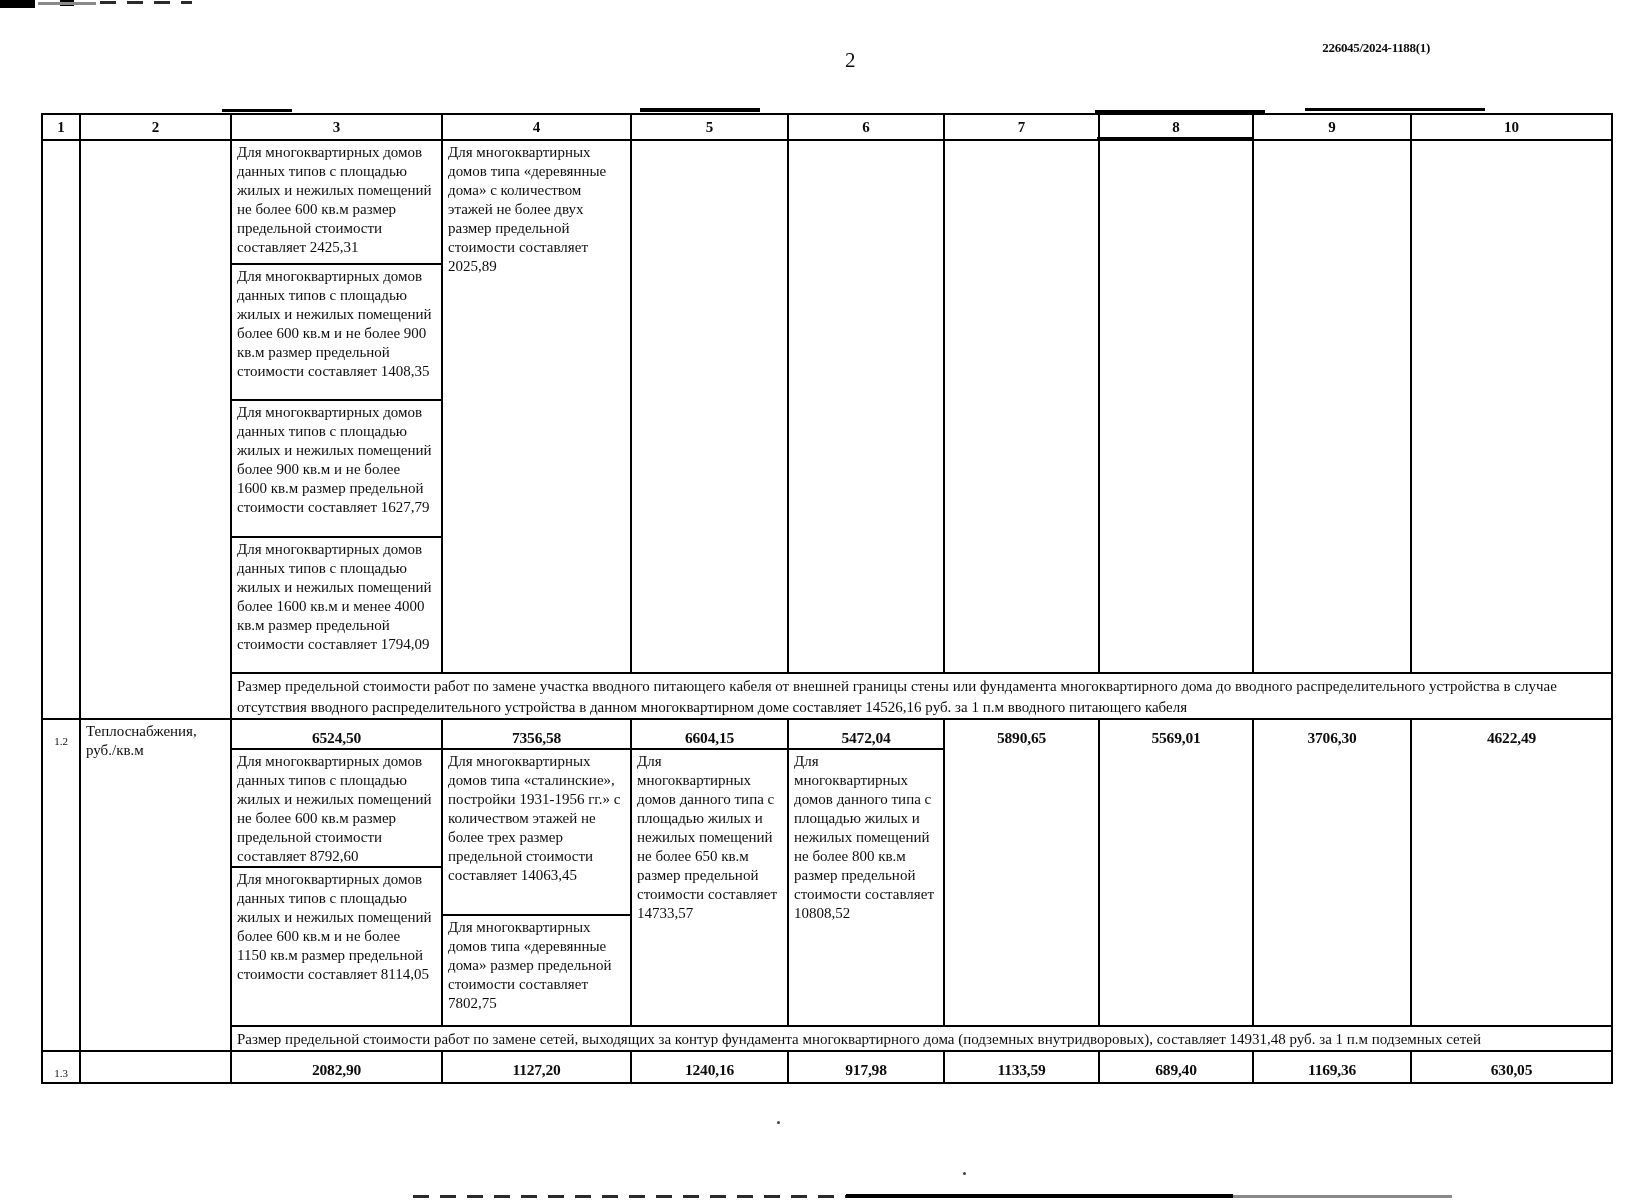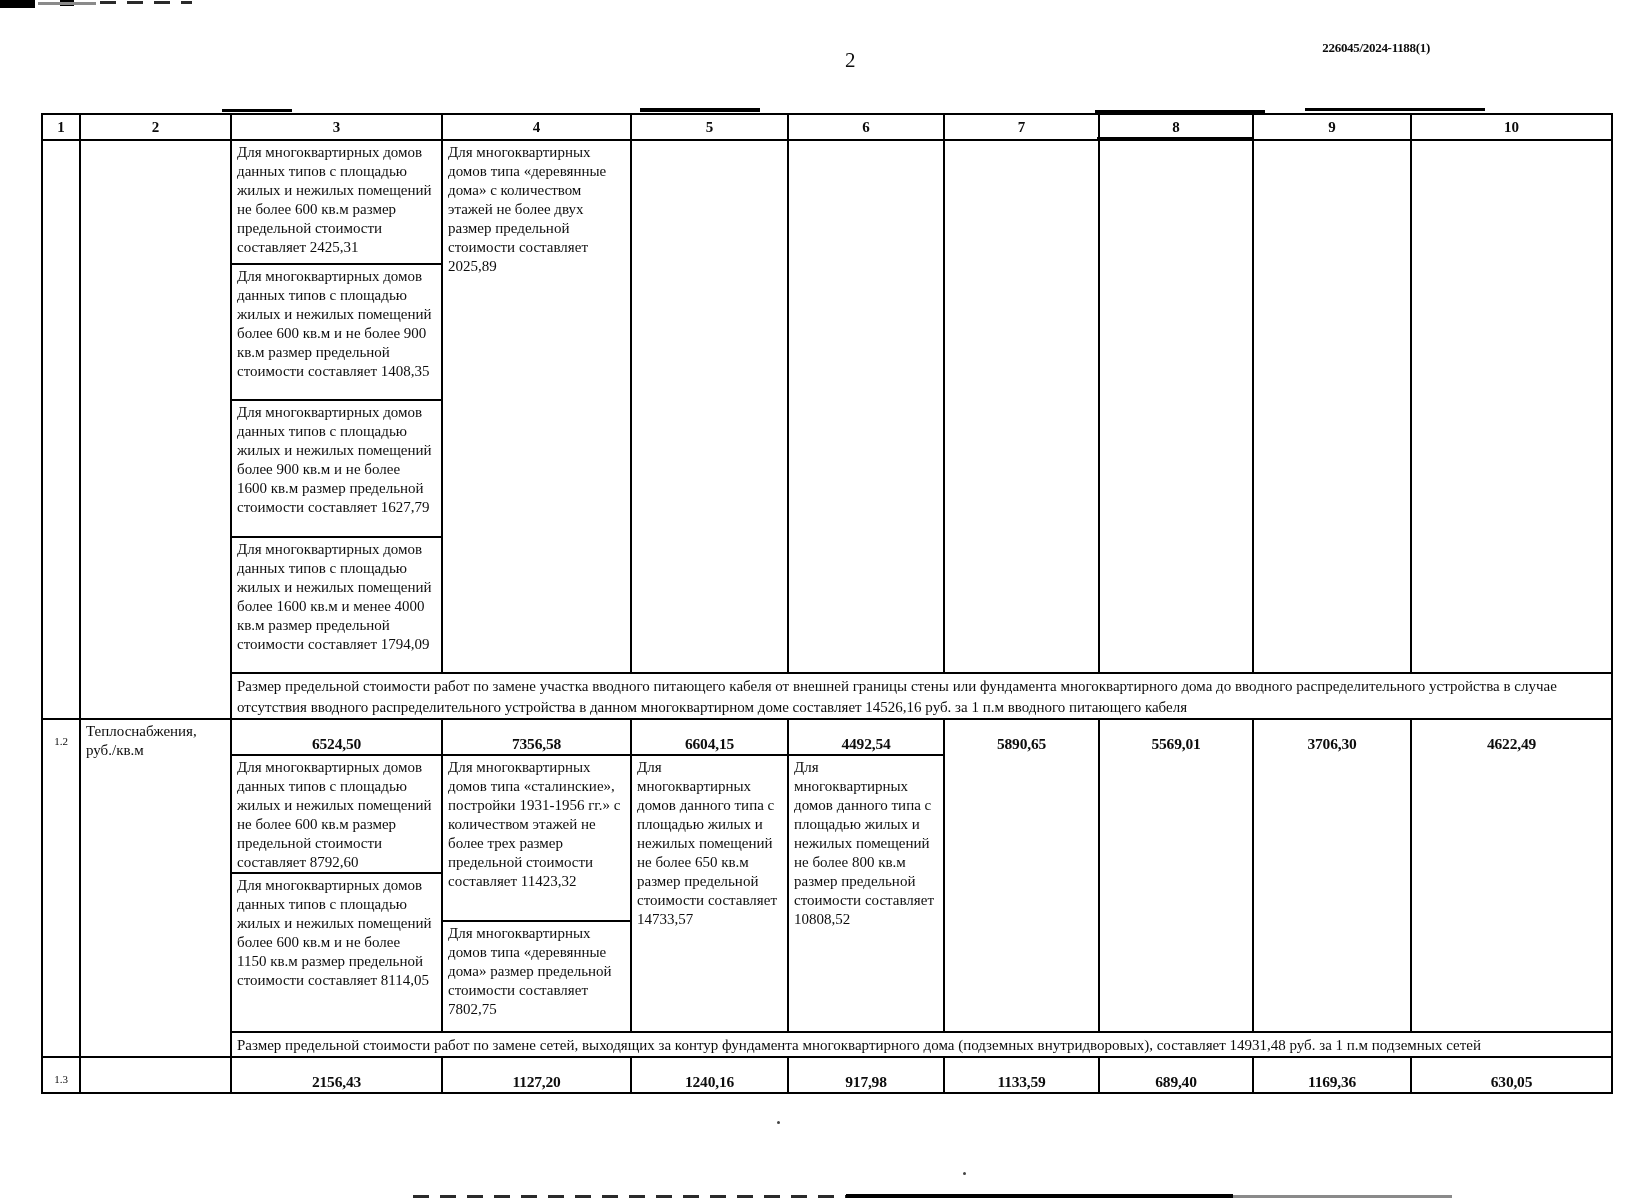--- a/index.html
+++ b/index.html
@@ -41,21 +41,21 @@
     text-align:left;
   }
   .fnote{
     font-size:15px;line-height:21px;
     padding:2px 3px 0 5px;
     text-align:left;
   }
   .val{
     font-weight:bold;font-size:15.5px;
     text-align:center;
-    padding-top:15px;
+    padding-top:9px;
     letter-spacing:-0.2px;
   }
   .numlbl{
     font-size:11px;text-align:center;padding-top:15px;
   }
   .r-hdr{height:26px}
   .r1{height:124px}
   .r2{height:136px}
   .r3{height:137px}
   .r4{height:136px}
@@ -146,46 +146,46 @@
     <tr class="r5">
       <td class="fnote" colspan="8">Размер предельной стоимости работ по замене участка вводного питающего кабеля от внешней границы стены или фундамента многоквартирного дома до вводного распределительного устройства в случае отсутствия вводного распределительного устройства в данном многоквартирном доме составляет 14526,16 руб. за 1 п.м вводного питающего кабеля</td>
     </tr>
 
     <tr class="r6">
       <td class="numlbl" rowspan="5">1.2</td>
       <td class="txt" rowspan="5">Теплоснабжения, руб./кв.м</td>
       <td class="val">6524,50</td>
       <td class="val">7356,58</td>
       <td class="val">6604,15</td>
-      <td class="val">4492,54</td>
+      <td class="val">5472,04</td>
       <td class="val" rowspan="4">5890,65</td>
       <td class="val" rowspan="4">5569,01</td>
       <td class="val" rowspan="4">3706,30</td>
       <td class="val" rowspan="4">4622,49</td>
     </tr>
     <tr class="r7">
       <td class="txt">Для многоквартирных домов данных типов с площадью жилых и нежилых помещений не более 600 кв.м размер предельной стоимости составляет 8792,60</td>
-      <td class="txt" rowspan="2">Для многоквартирных домов типа «сталинские», постройки 1931-1956 гг.» с количеством этажей не более трех размер предельной стоимости составляет 11423,32</td>
+      <td class="txt" rowspan="2">Для многоквартирных домов типа «сталинские», постройки 1931-1956 гг.» с количеством этажей не более трех размер предельной стоимости составляет 14063,45</td>
       <td class="txt" rowspan="3">Для многоквартирных домов данного типа с площадью жилых и нежилых помещений не более 650 кв.м размер предельной стоимости составляет 14733,57</td>
       <td class="txt" rowspan="3">Для многоквартирных домов данного типа с площадью жилых и нежилых помещений не более 800 кв.м размер предельной стоимости составляет 10808,52</td>
     </tr>
     <tr class="r8">
       <td class="txt" rowspan="2">Для многоквартирных домов данных типов с площадью жилых и нежилых помещений более 600 кв.м и не более 1150 кв.м размер предельной стоимости составляет 8114,05</td>
     </tr>
     <tr class="r9">
       <td class="txt">Для многоквартирных домов типа «деревянные дома» размер предельной стоимости составляет 7802,75</td>
     </tr>
     <tr class="r10">
       <td class="fnote" colspan="8">Размер предельной стоимости работ по замене сетей, выходящих за контур фундамента многоквартирного дома (подземных внутридворовых), составляет 14931,48 руб. за 1 п.м подземных сетей</td>
     </tr>
 
     <tr class="r11">
       <td class="numlbl">1.3</td>
       <td></td>
-      <td class="val">2156,43</td>
+      <td class="val">2082,90</td>
       <td class="val">1127,20</td>
       <td class="val">1240,16</td>
       <td class="val">917,98</td>
       <td class="val">1133,59</td>
       <td class="val">689,40</td>
       <td class="val">1169,36</td>
       <td class="val">630,05</td>
     </tr>
   </tbody>
     </table>

